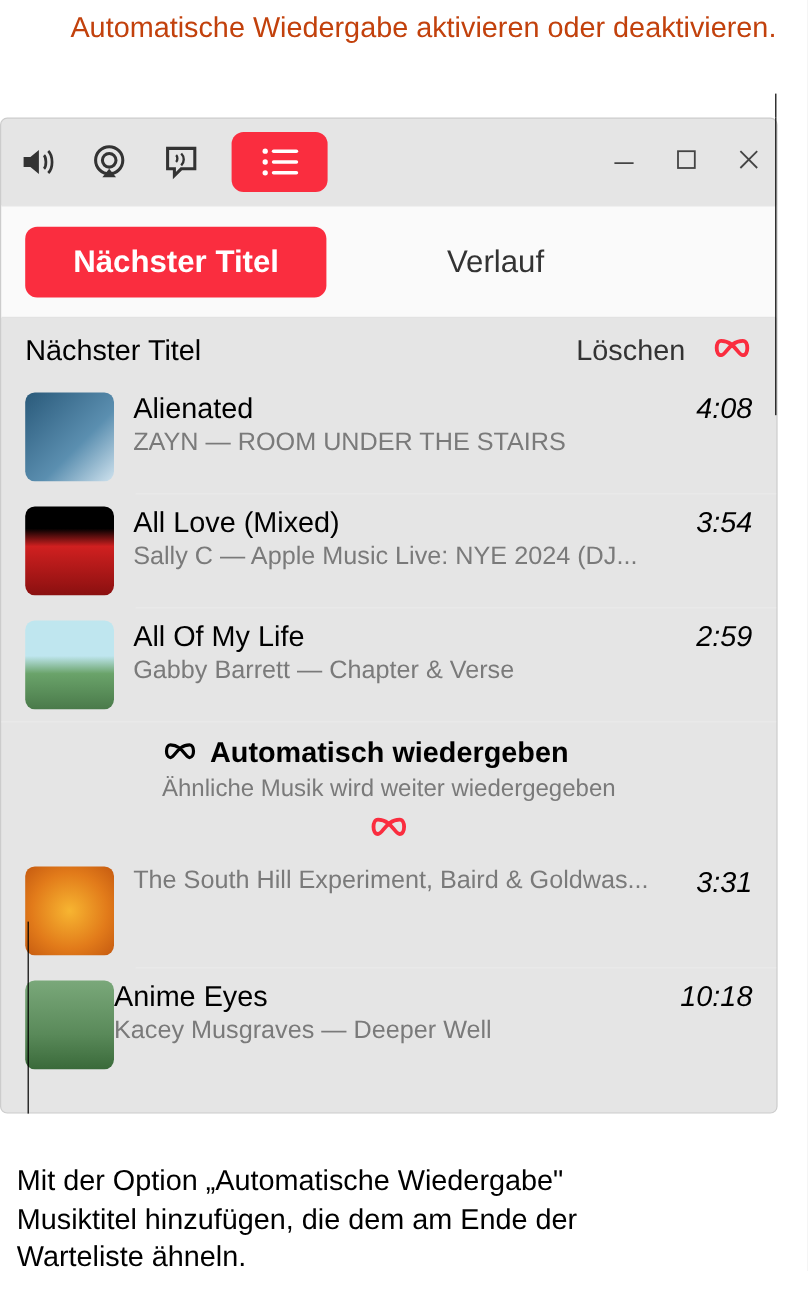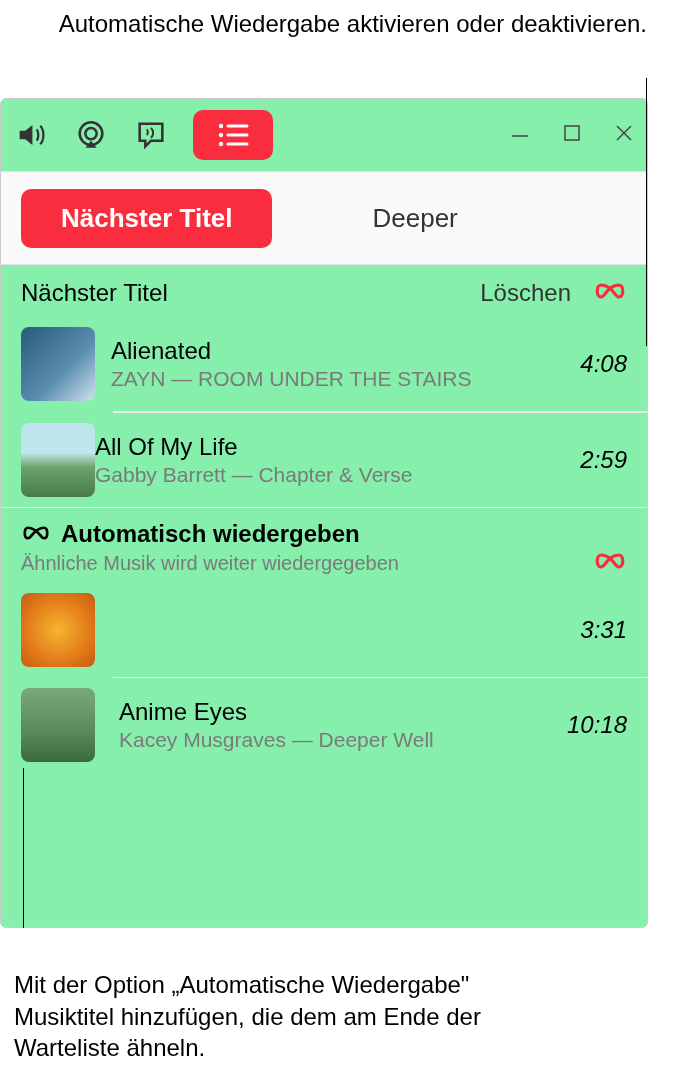--- a/index.html
+++ b/index.html
@@ -11,21 +11,21 @@
     position: relative;
     color: #000;
   }
   .callout-top {
     position: absolute;
     top: 8px;
     right: 26px;
     text-align: right;
     font-size: 24px;
     line-height: 1.3;
-    color: #000000;
+    color: #c2410c;
   }
   .callout-line-top {
     position: absolute;
     right: 26px;
     top: 78px;
     width: 1px;
     height: 20px;
     background: #000;
   }
   .callout-bottom {
@@ -38,21 +38,21 @@
     max-width: 500px;
   }
   .window {
     position: absolute;
     left: 0;
     top: 98px;
     width: 648px;
     height: 830px;
     border: 1px solid #ccc;
     border-radius: 6px;
-    background: #86efac;
+    background: #e5e5e5;
     overflow: hidden;
   }
   .toolbar {
     height: 72px;
     display: flex;
     align-items: center;
     padding: 0 12px;
     gap: 24px;
     position: relative;
   }
@@ -123,21 +123,21 @@
     color: #333;
     margin-right: 22px;
   }
   .infinity {
     color: #fa2d3f;
     font-weight: bold;
   }
   .track-list { }
   .track-row {
     display: flex;
-    align-items: center;
+    align-items: flex-start;
     padding: 10px 20px 10px 20px;
   }
   .art {
     width: 74px;
     height: 74px;
     border-radius: 8px;
     flex-shrink: 0;
     background: #888;
   }
   .meta {
@@ -167,22 +167,23 @@
     font-style: italic;
   }
   .divider-inset {
     border-top: 1px solid #eaeaea;
     margin-left: 112px;
   }
   .autoplay-header {
     border-top: 1px solid #eaeaea;
     padding: 12px 20px 8px 20px;
     display: flex;
-    align-items: flex-end;
+    align-items: center;
     position: relative;
+    flex-direction: column;
   }
   .autoplay-header .ah-left {
     flex: 1;
   }
   .autoplay-title-row {
     display: flex;
     align-items: center;
     gap: 10px;
     font-size: 24px;
     font-weight: 600;
@@ -266,21 +267,21 @@
         <svg width="22" height="22" viewBox="0 0 22 22" stroke="#444" stroke-width="1.5">
             <line x1="4" y1="4" x2="18" y2="18"></line>
             <line x1="18" y1="4" x2="4" y2="18"></line>
           </svg>
       </div>
     </div>
   </div>
 
   <div class="tabs">
     <div class="tab-primary">Nächster Titel</div>
-    <div class="tab-secondary">Deeper</div>
+    <div class="tab-secondary">Verlauf</div>
   </div>
 
   <div class="section-header">
     <div class="sh-title">Nächster Titel</div>
     <div class="sh-clear">Löschen</div>
     <div class="infinity">
       <svg width="34" height="20" viewBox="0 0 34 20" fill="none" stroke="#fa2d3f" stroke-width="3.2">
         <path d="M8 4C3 4 3 16 8 16c4 0 7-12 18-12 5 0 5 12 0 12-4 0-7-12-18-12z"></path>
       </svg>
     </div>
@@ -289,24 +290,32 @@
   <div class="track-list">
     <div class="track-row">
       <div class="art" style="background:linear-gradient(135deg,#2a5a7a 0%,#5b8fb0 60%,#cfe2ee 100%)"></div>
       <div class="meta" style="margin-left:16px">
         <div class="title">Alienated</div>
         <div class="subtitle">ZAYN — ROOM UNDER THE STAIRS</div>
       </div>
       <div class="duration">4:08</div>
     </div>
     <div class="divider-inset"></div>
+    <div class="track-row">
+      <div class="art" style="background:linear-gradient(180deg,#000 0%,#000 25%,#d02020 45%,#8a1010 100%)"></div>
+      <div class="meta" style="margin-left:16px">
+        <div class="title">All Love (Mixed)</div>
+        <div class="subtitle">Sally C — Apple Music Live: NYE 2024 (DJ...</div>
+      </div>
+      <div class="duration">3:54</div>
+    </div>
     <div class="divider-inset"></div>
     <div class="track-row">
       <div class="art" style="background:linear-gradient(180deg,#bfe6ef 0%,#bfe6ef 40%,#6aa36a 60%,#4a7a4a 100%)"></div>
-      <div class="meta" style="">
+      <div class="meta" style="margin-left:16px">
         <div class="title">All Of My Life</div>
         <div class="subtitle">Gabby Barrett — Chapter &amp; Verse</div>
       </div>
       <div class="duration">2:59</div>
     </div>
   </div>
 
   <div class="autoplay-header">
     <div class="ah-left">
       <div class="autoplay-title-row">
@@ -323,27 +332,28 @@
       <svg width="34" height="20" viewBox="0 0 34 20" fill="none" stroke="#fa2d3f" stroke-width="3.2">
         <path d="M8 4C3 4 3 16 8 16c4 0 7-12 18-12 5 0 5 12 0 12-4 0-7-12-18-12z"></path>
       </svg>
     </div>
   </div>
 
   <div class="track-list">
     <div class="track-row">
       <div class="art" style="background:radial-gradient(circle,#f7b531 0%,#e27b1a 60%,#c55a10 100%)"></div>
       <div class="meta" style="margin-left:16px">
+        <div class="subtitle">The South Hill Experiment, Baird &amp; Goldwas...</div>
       </div>
       <div class="duration">3:31</div>
     </div>
     <div class="divider-inset"></div>
     <div class="track-row">
       <div class="art" style="background:linear-gradient(180deg,#7aa87a 0%,#5a8a5a 60%,#3a6a3a 100%)"></div>
-      <div class="meta" style="margin-left:24px">
+      <div class="meta" style="margin-left:0">
         <div class="title">Anime Eyes</div>
         <div class="subtitle">Kacey Musgraves — Deeper Well</div>
       </div>
       <div class="duration">10:18</div>
     </div>
   </div>
 
 </div>
 
 <div class="callout-inner-line"></div>

